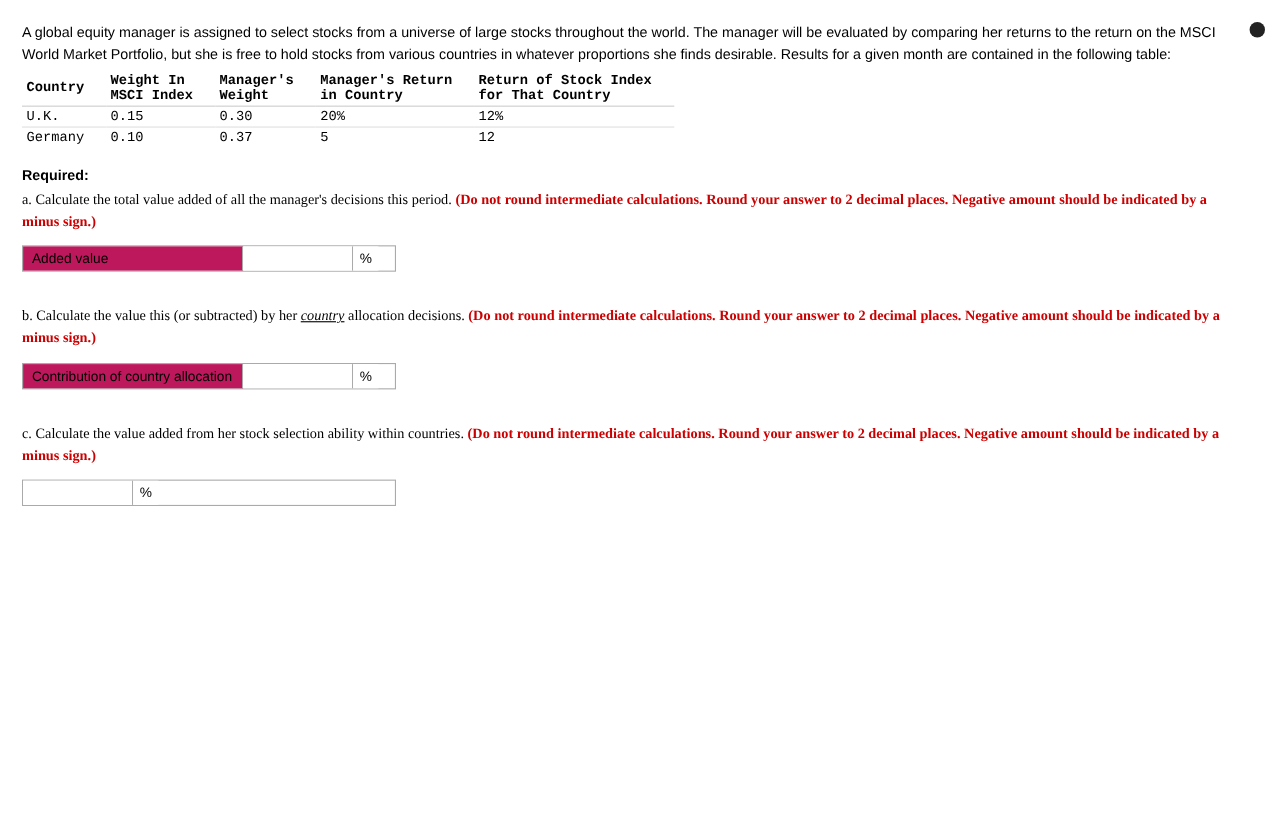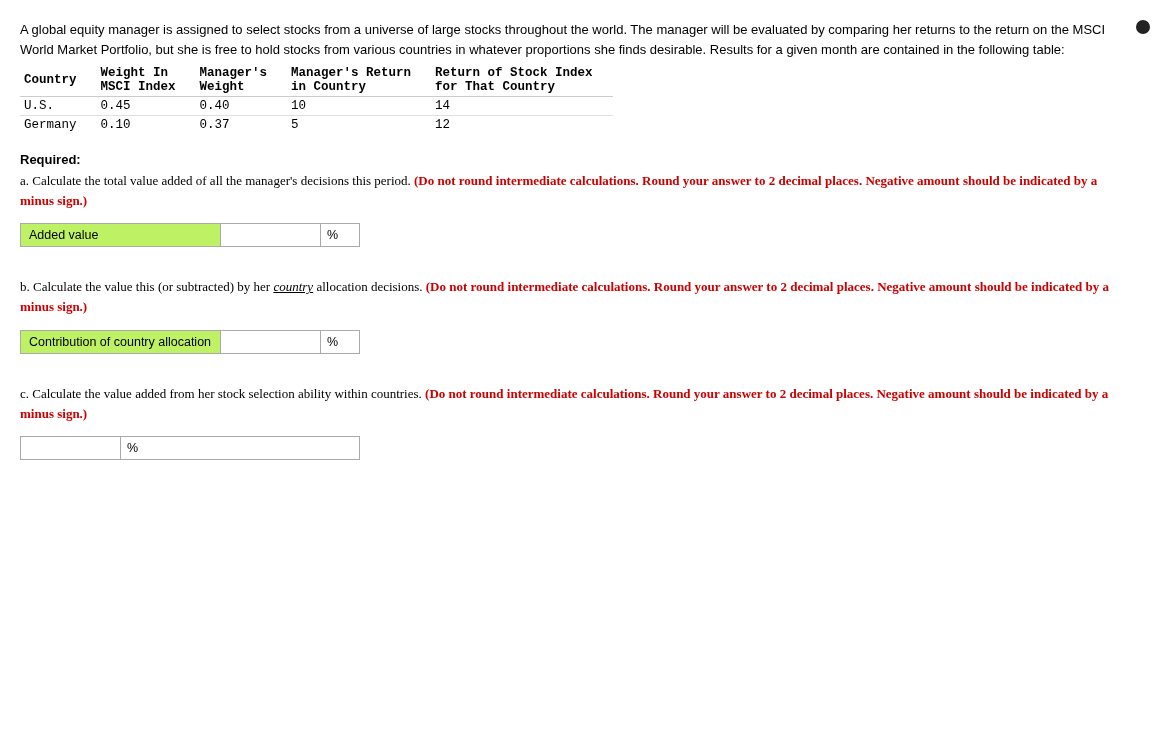--- a/index.html
+++ b/index.html
@@ -58,21 +58,21 @@
     .answer-row {
       display: flex;
       align-items: center;
       gap: 0px;
       margin-bottom: 30px;
       border: 1px solid #aaa;
       width: 340px;
     }
     .answer-label {
       padding: 4px 8px;
-      background: #bef264;
+      background: #be185d;
       font-size: 12.5px;
       border-right: 1px solid #aaa;
       white-space: nowrap;
       min-width: 200px;
     }
     .answer-input {
       border: none;
       outline: none;
       padding: 4px 6px;
       font-size: 12.5px;
@@ -115,26 +115,26 @@
   <thead>
     <tr>
       <th>Country</th>
       <th>Weight In<br>MSCI Index</th>
       <th>Manager's<br>Weight</th>
       <th>Manager's Return<br>in Country</th>
       <th>Return of Stock Index<br>for That Country</th>
     </tr>
   </thead>
   <tbody id="table-body">
-      <tr>
-        <td>U.S.</td>
-        <td>0.45</td>
-        <td>0.40</td>
-        <td>10</td>
-        <td>14</td>
+  <tr>
+        <td>U.K.</td>
+        <td>0.15</td>
+        <td>0.30</td>
+        <td>20%</td>
+        <td>12%</td>
       </tr>
       <tr>
         <td>Germany</td>
         <td>0.10</td>
         <td>0.37</td>
         <td>5</td>
         <td>12</td>
       </tr>
     </tbody>
 </table>

